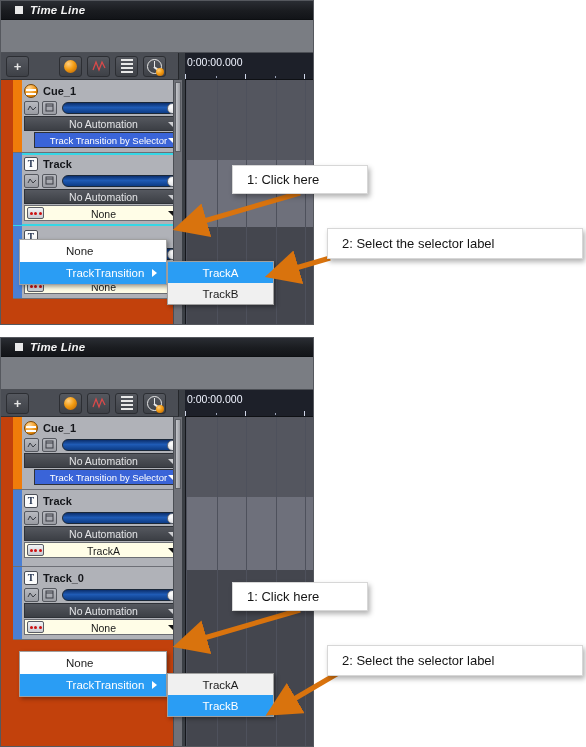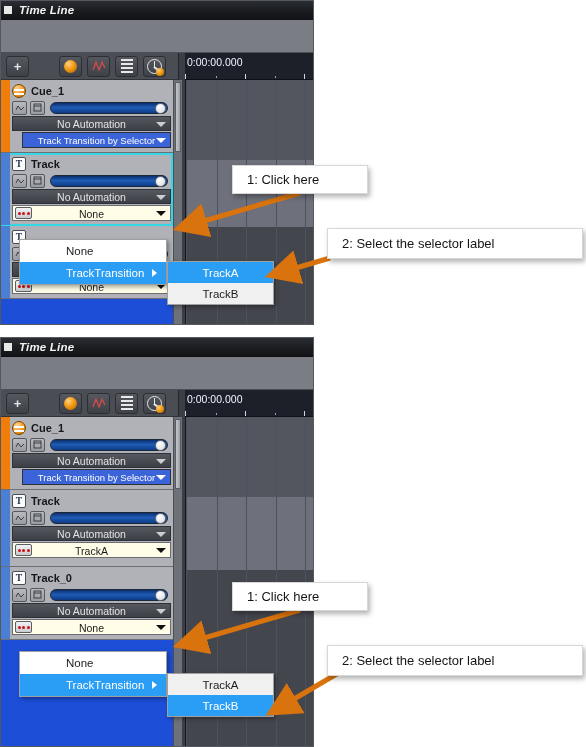--- a/index.html
+++ b/index.html
@@ -21,21 +21,21 @@
     overflow: hidden;
   }
   #panel-top    { top: 0px;   height: 325px; }
   #panel-bottom { top: 337px; height: 410px; }
 
   .titlebar {
     position: absolute; left: 0; top: 0;
     width: 100%; height: 19px;
     background: linear-gradient(180deg,#2a2d33 0%, #1a1c20 55%, #121418 100%);
     display: flex; align-items: center;
-    padding-left: 3px;
+    padding-left: 14px;
     border-bottom: 1px solid #0d0f12;
   }
   .tb-sq {
     width: 8px; height: 8px; background: #e8e8e8;
     display: inline-block; margin-right: 7px;
   }
   .tb-title {
     color: #f2f2f2; font-size: 11.5px; font-style: italic;
     font-weight: bold; letter-spacing: .2px;
   }
@@ -109,23 +109,24 @@
     background: #7a7d8c;
     border-left: 1px solid #15171c;
   }
   .grid .vline { position:absolute; top:0; bottom:0; width:1px; background:#4e515c; }
   .grid .band  { position:absolute; left:0; right:0; background:#54565f; }
   .grid .dark  { position:absolute; left:0; right:0; background:#44464e; }
 
   
   .tracklist {
     position: absolute; left: 0; width: 178px;
-    background: #1d4ed8;
+    background: #c2410c;
     border-right: 1px solid #25272b;
     overflow: hidden;
+    padding-left: 12px;
   }
   .trk {
     position: relative;
     width: 172px;
     background: #b0b2b8;
     border-bottom: 1px solid #6d6f76;
   }
   .trk .colorbar {
     position: absolute; left: 0; top: 0; bottom: 0; width: 9px;
   }

